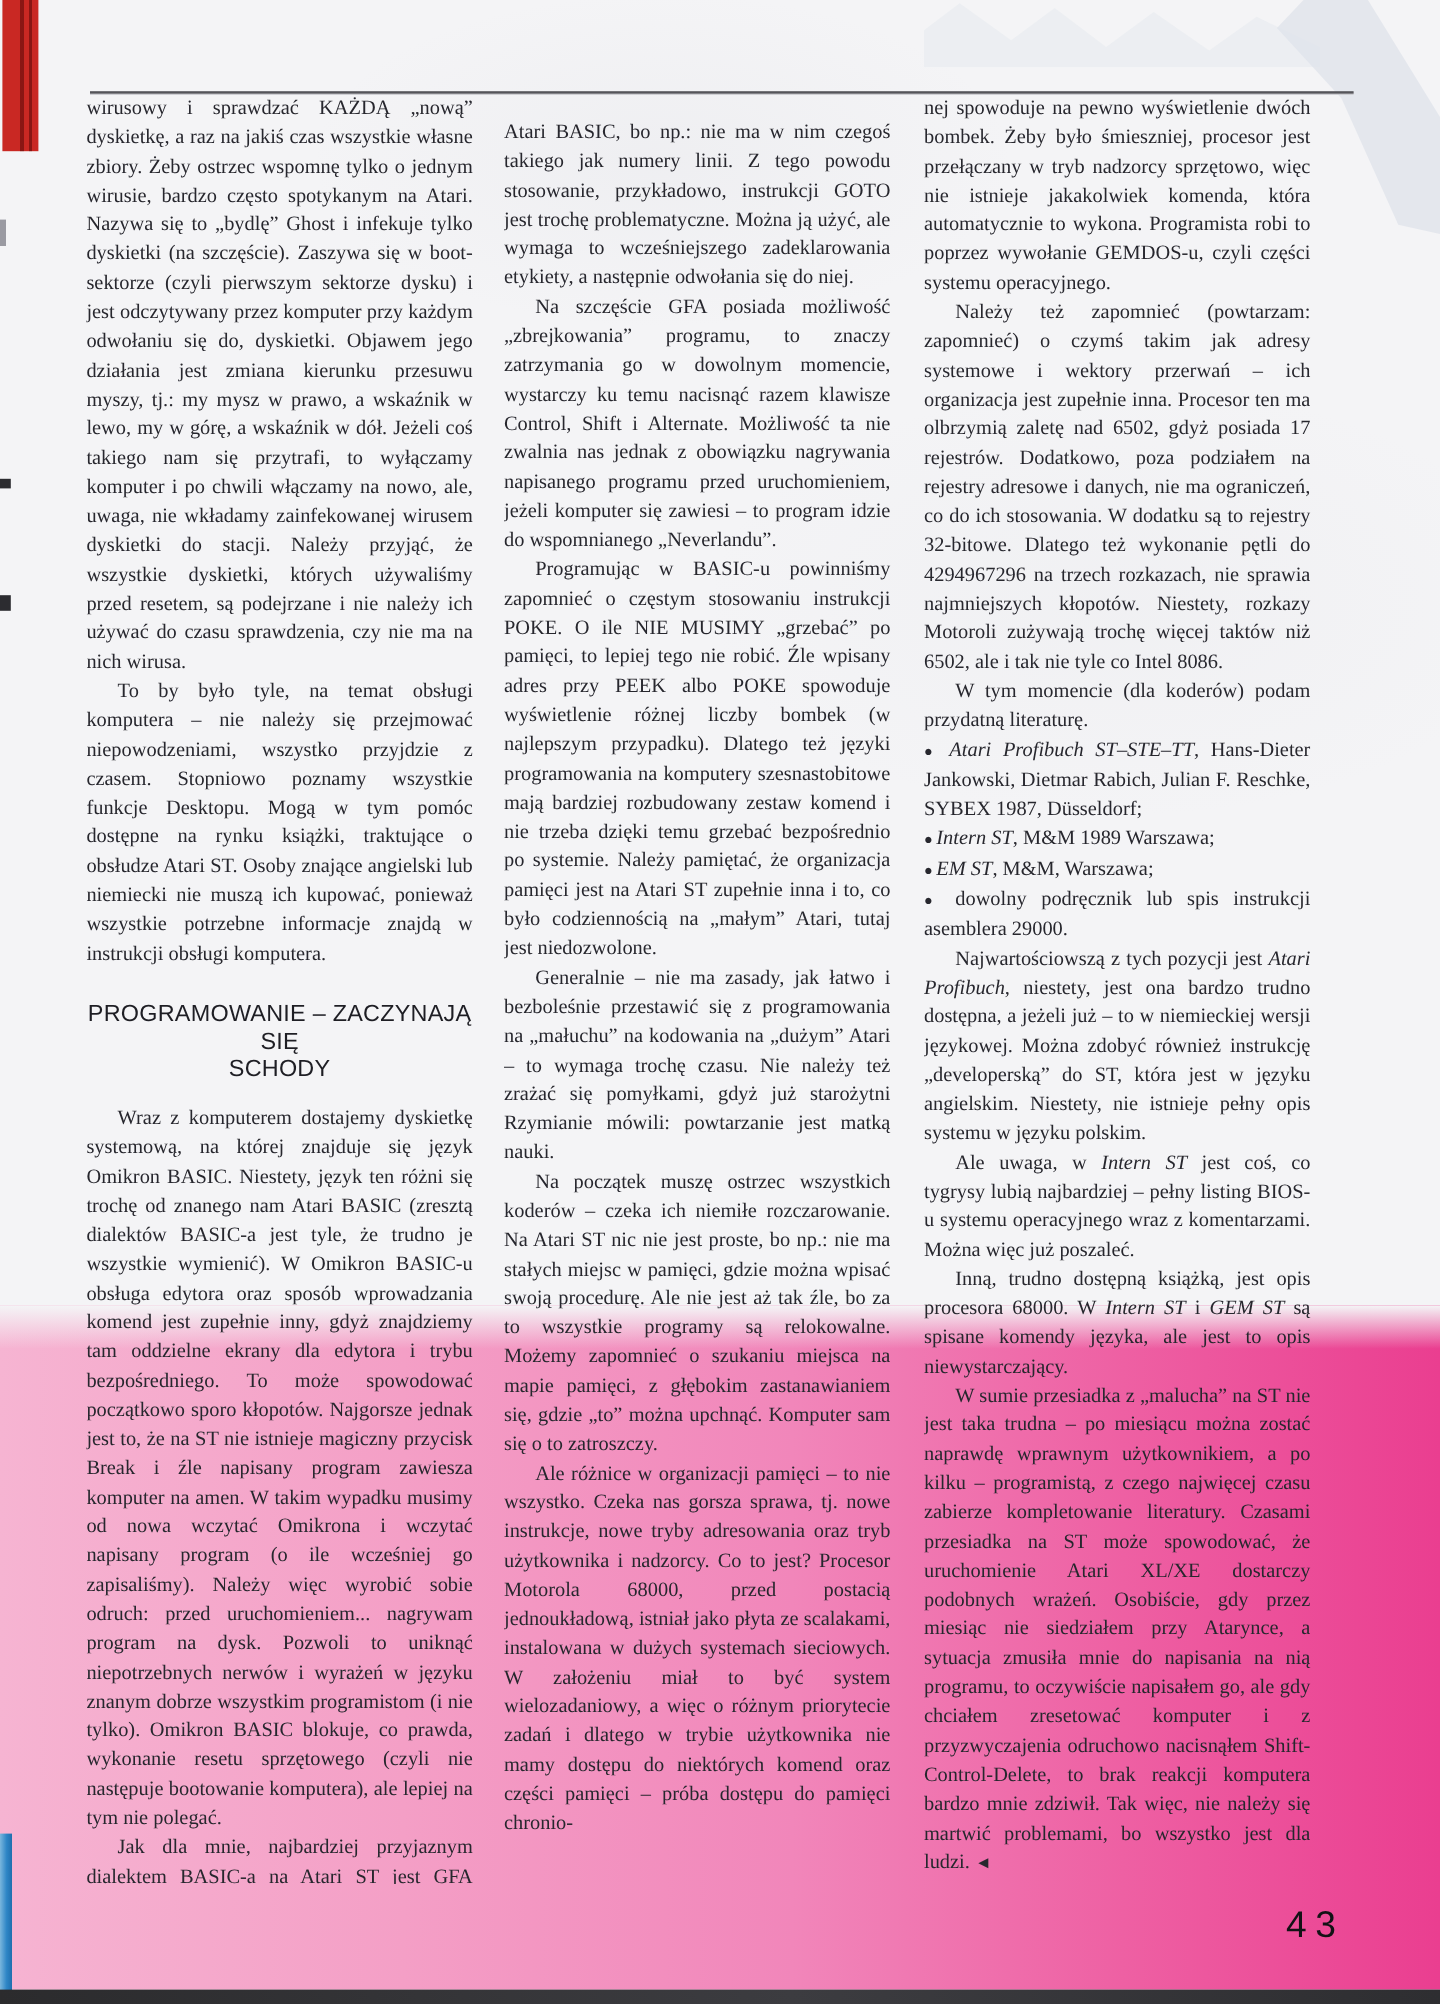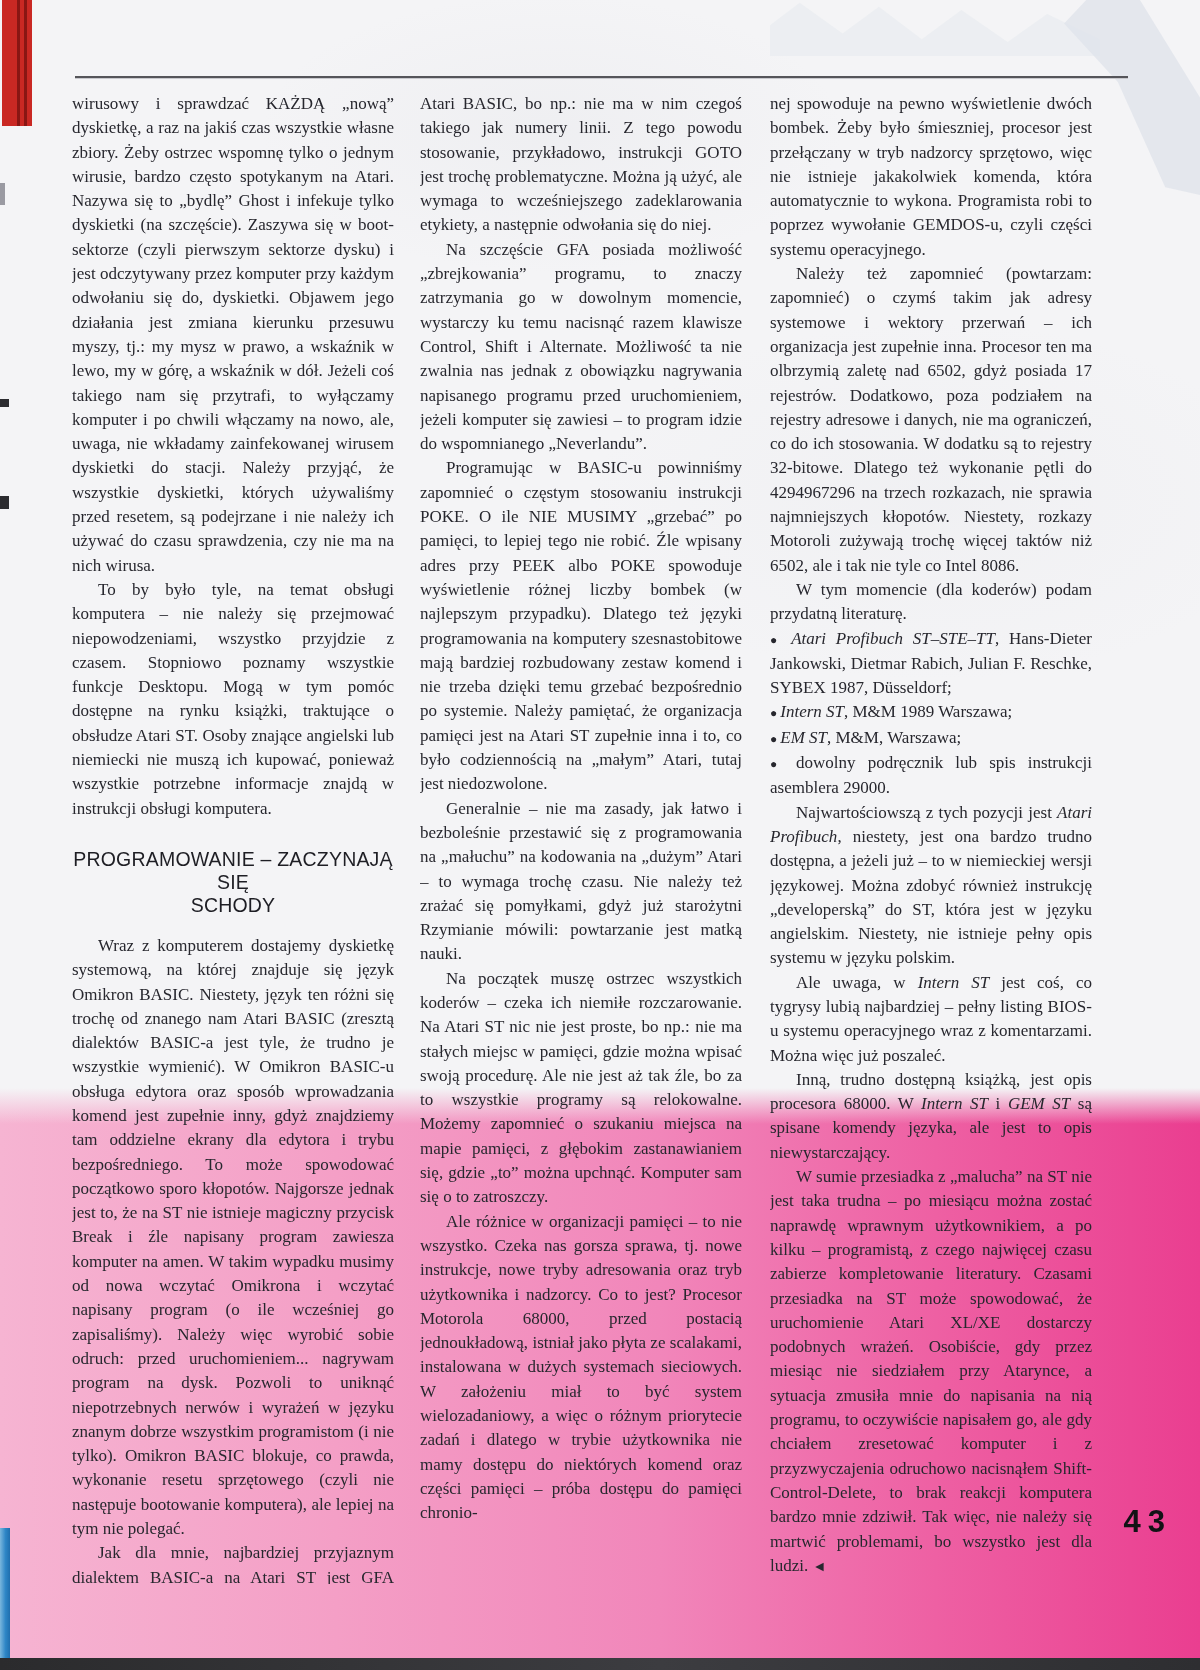--- a/index.html
+++ b/index.html
@@ -5,37 +5,37 @@
   html,body{margin:0;padding:0;background:#888;}
   .page{
     position:relative;width:1200px;height:1670px;margin:0 auto;overflow:hidden;
     background:
       radial-gradient(420px 200px at 46% 8%, rgba(190,192,202,.10), rgba(0,0,0,0) 70%),
       radial-gradient(500px 260px at 78% 30%, rgba(195,197,206,.08), rgba(0,0,0,0) 70%),
       var(--paper,#f4f4f6);
     font-family:"Liberation Serif", serif;color:var(--ink,#27272e);
   }
   .rule{position:absolute;left:75px;top:76px;width:1053px;height:2px;background:#55555a;box-shadow:0 1px 0 #c8c8cd;}
-  .col{position:absolute;top:92px;width:322px;height:1492px;overflow:hidden;z-index:2;
+  .col{position:absolute;top:78px;width:322px;height:1492px;overflow:hidden;z-index:2;
        font-size:17px;line-height:24.3px;text-align:justify;}
-  #c1{left:72px;} #c2{left:420px;} #c3{left:770px;}
+  #c1{left:72px;} #c2{left:420px;margin-top:20px;} #c3{left:770px;}
   .col p{margin:0;}
   .ind{text-indent:26px;}
   .noind{text-indent:0;}
   .head{font-family:"Liberation Sans", sans-serif;font-weight:normal;font-size:19.5px;line-height:23px;
         text-align:center;margin:27px 0 17px;letter-spacing:.2px;color:#1e1e24;}
   .bullet{margin:3px 0;text-indent:0;}
   .dot{font-size:12px;}
   i{margin-top:28px;}
   .highlight{position:absolute;left:0;top:1088px;width:1200px;height:570px;z-index:1;
     background:linear-gradient(90deg,var(--hl_left,#f6b4d2) 0%,#f49fc6 28%,var(--hl_mid,#f186ba) 55%,#ee60a3 78%,var(--hl_right,#ea3e90) 100%);}
   .highlight::before{content:"";position:absolute;left:0;top:0;width:100%;height:36px;
     background:linear-gradient(180deg,var(--paper,#f4f4f6) 0%,rgba(244,244,246,0) 100%);}
-  .pagenum{position:absolute;left:1020px;top:1504px;width:152px;z-index:3;text-align:right;
-    font-family:"Liberation Sans", sans-serif;font-weight:bold;font-size:31px;letter-spacing:7px;color:#121215;}
+  .pagenum{position:absolute;left:1020px;top:1586px;width:152px;z-index:3;text-align:center;
+    font-family:"Liberation Sans", sans-serif;font-weight:normal;font-size:31px;letter-spacing:7px;color:#121215;}
   .endmark{font-size:14px;}
   .red-mark{position:absolute;left:2px;top:0;width:30px;height:126px;z-index:4;background:var(--accent_red,#c92823);
     background-image:linear-gradient(90deg,rgba(0,0,0,0) 0 15px,rgba(60,0,0,.45) 15px 18px,rgba(0,0,0,0) 18px 22px,rgba(60,0,0,.45) 22px 25px,rgba(0,0,0,0) 25px);}
   .blue-sliver{position:absolute;left:0;top:1528px;width:10px;height:132px;z-index:4;
     background:linear-gradient(90deg,#79b6dd,var(--edge_blue,#2e86c6) 55%,#1f6fae);}
   .bottom-strip{position:absolute;left:0;top:1658px;width:1200px;height:12px;z-index:5;
     background:linear-gradient(90deg,#2b2b2d,#3c3c40 55%,#2e2e31);}
   .wm1{position:absolute;left:770px;top:0;width:330px;height:56px;z-index:0;opacity:.55;background:#e6e9ef;
     clip-path:polygon(0 45%,9% 5%,22% 60%,33% 12%,46% 70%,58% 18%,72% 75%,84% 25%,100% 70%,100% 100%,0 100%);}
   .wm2{position:absolute;left:1042px;top:0;width:158px;height:195px;z-index:0;opacity:.8;background:#e0e4eb;

